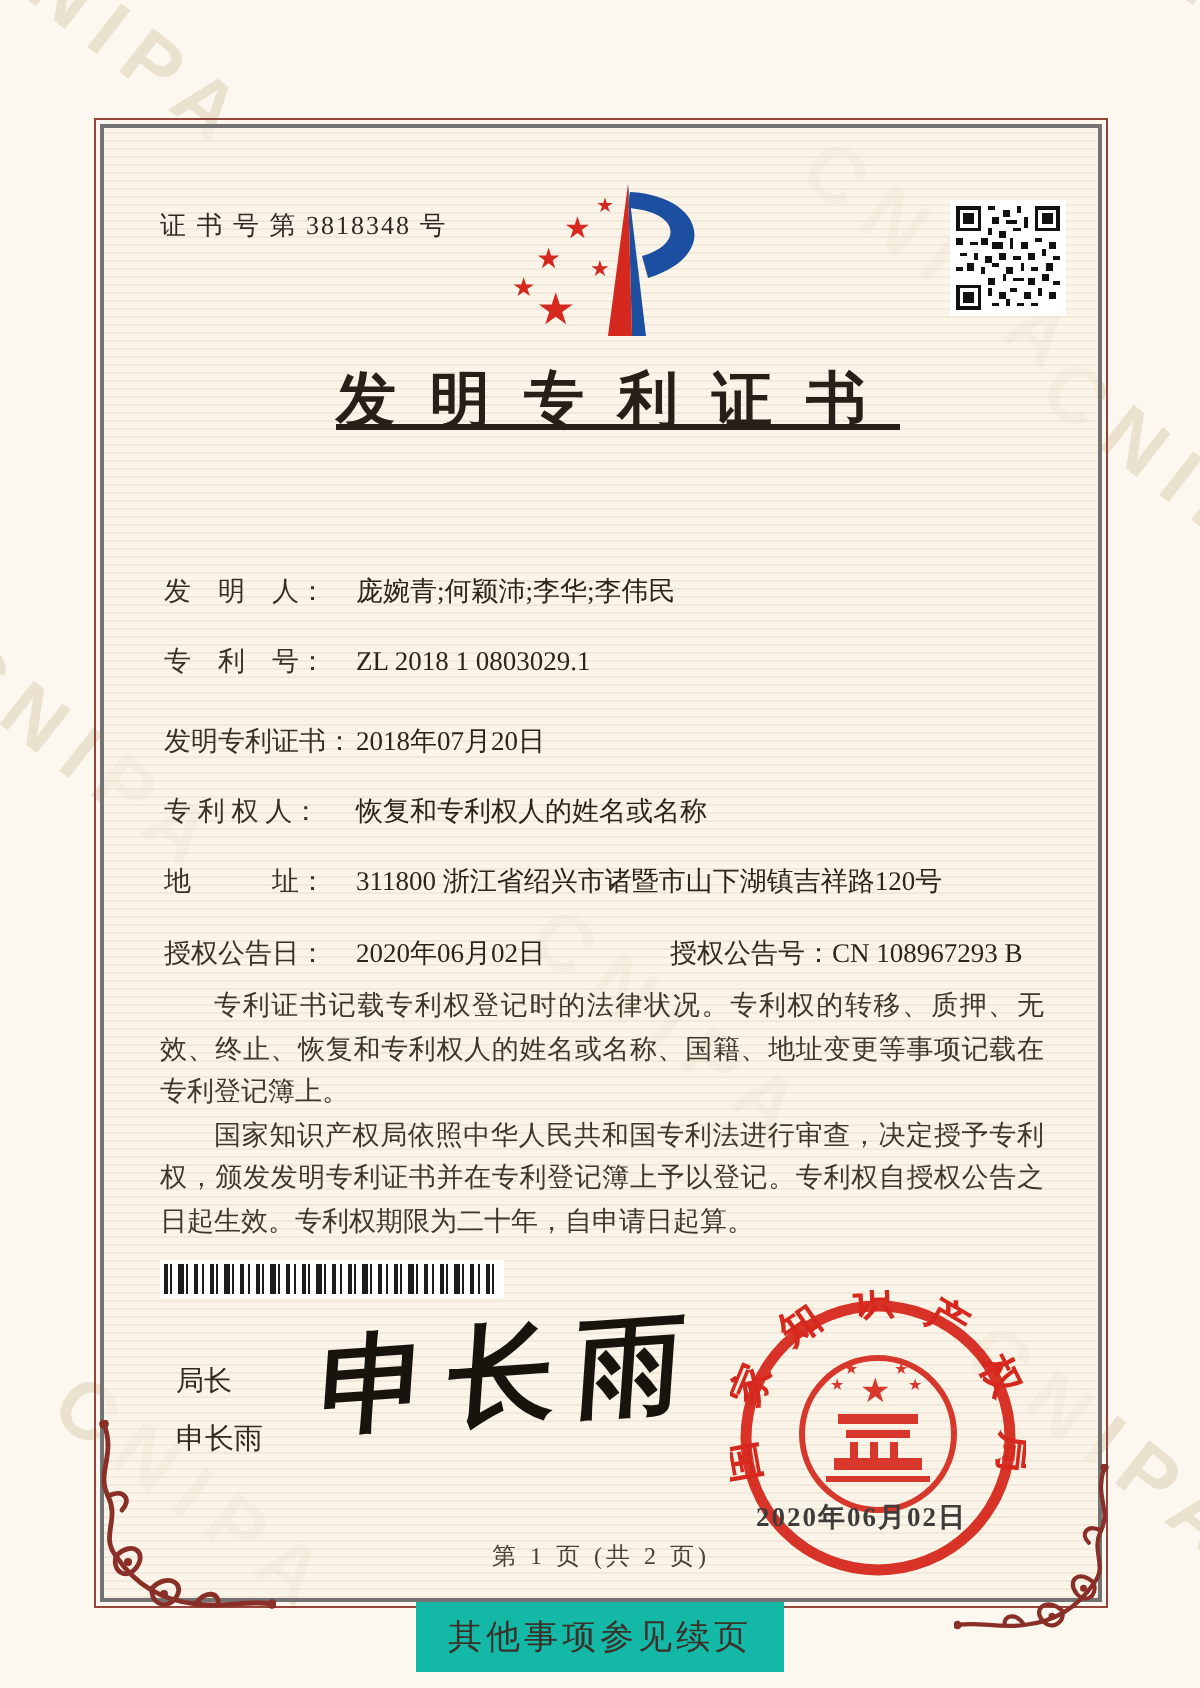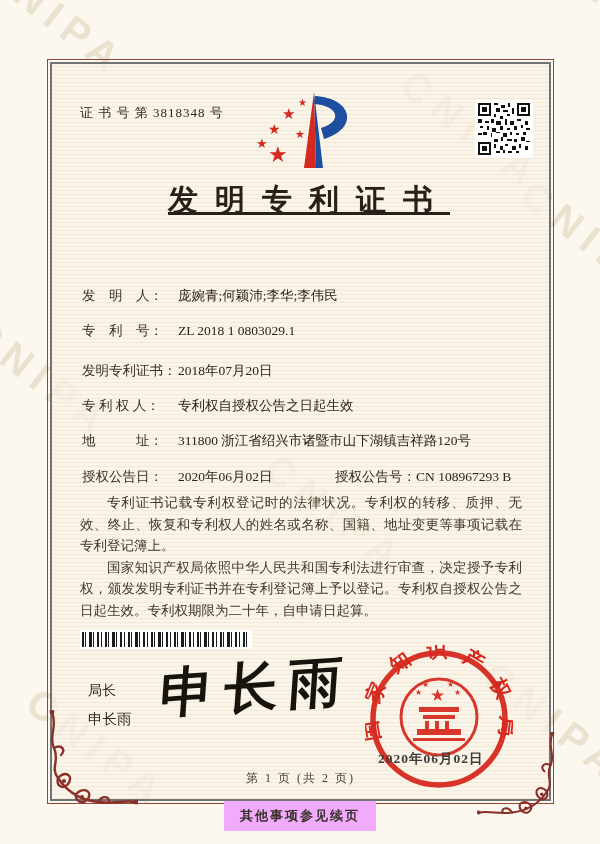--- a/index.html
+++ b/index.html
@@ -80,22 +80,22 @@
   }
   .page-info{
     position:absolute;left:0;top:706px;width:100%;text-align:center;
     font-size:12px;color:#4a4036;letter-spacing:2px;
   }
   .ornament{position:absolute;z-index:2;}
   .ornament.left{left:-10px;top:646px;}
   .ornament.right{right:-12px;top:668px;transform:scaleX(-1);}
   .footer-note{
     position:absolute;left:50%;top:801px;transform:translateX(-50%);
-    background:#f0abfc;padding:6px 16px;z-index:2;
-    font-size:13px;color:#3a312a;letter-spacing:2px;white-space:nowrap;font-weight:bold;
+    background:#14b8a6;padding:6px 16px;z-index:2;
+    font-size:17px;color:#3a312a;letter-spacing:2px;white-space:nowrap;
   }
 </style>
 </head>
 <body>
 
 <span class="watermark" style="left:-28px;top:-6px;">CNIPA</span>
 <span class="watermark" style="left:536px;top:-18px;">CNIPA</span>
 <span class="watermark" style="left:388px;top:108px;">CNIPA</span>
 <span class="watermark" style="left:508px;top:218px;">CNIPA</span>
 <span class="watermark" style="left:-42px;top:356px;">CNIPA</span>
@@ -191,21 +191,21 @@
   <div class="field-row" style="top:223px;">
     <span class="flabel">发　明　人：</span><span class="fvalue">庞婉青;何颖沛;李华;李伟民</span>
   </div>
   <div class="field-row" style="top:258px;">
     <span class="flabel">专　利　号：</span><span class="fvalue">ZL 2018 1 0803029.1</span>
   </div>
   <div class="field-row" style="top:298px;">
     <span class="flabel">发明专利证书：</span><span class="fvalue">2018年07月20日</span>
   </div>
   <div class="field-row" style="top:333px;">
-    <span class="flabel">专 利 权 人：</span><span class="fvalue">专利权自授权公告之日起生效</span>
+    <span class="flabel">专 利 权 人：</span><span class="fvalue">恢复和专利权人的姓名或名称</span>
   </div>
   <div class="field-row" style="top:368px;">
     <span class="flabel">地　　　址：</span><span class="fvalue">311800 浙江省绍兴市诸暨市山下湖镇吉祥路120号</span>
   </div>
   <div class="field-row" style="top:404px;">
     <span><span class="flabel">授权公告日：</span><span class="fvalue">2020年06月02日</span></span>
     <span class="grp2"><span>授权公告号：</span><span class="fvalue">CN 108967293 B</span></span>
   </div>
 
   <div class="paragraphs">

